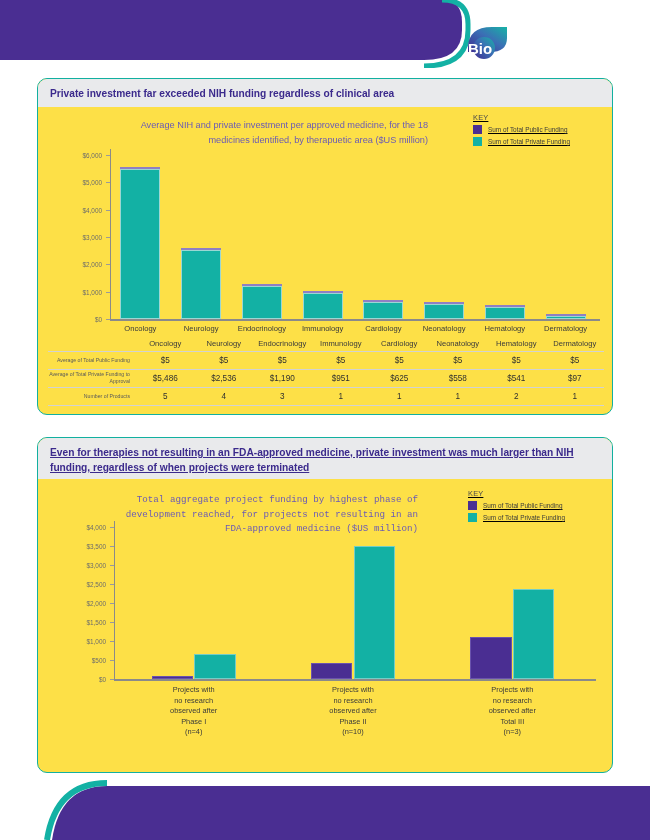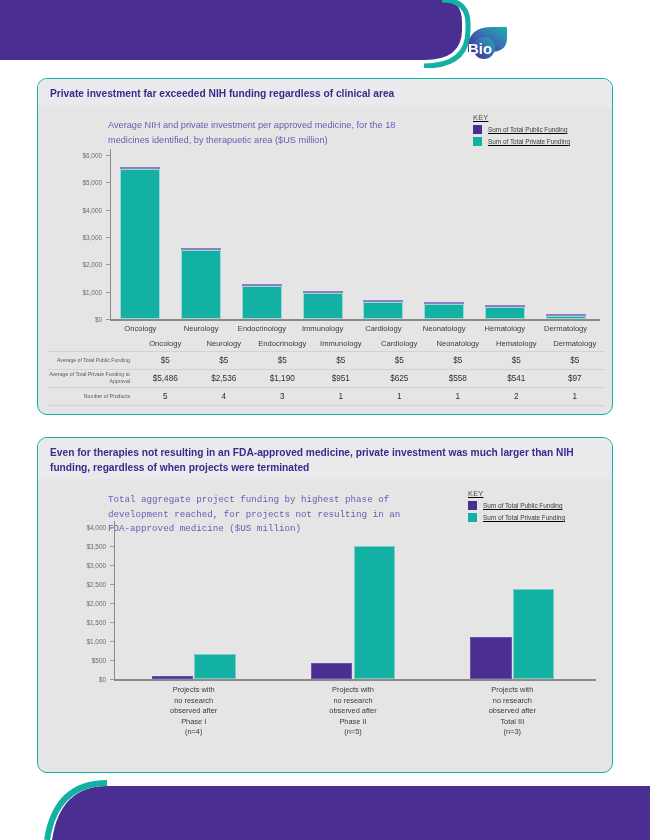--- a/index.html
+++ b/index.html
@@ -13,48 +13,49 @@
 
   
   .hdr-wrap{position:absolute;left:0;top:0;width:650px;height:68px;}
   .ftr-wrap{position:absolute;left:0;bottom:0;width:650px;height:70px;}
 
   
   .panel{
     position:absolute;
     border:1.4px solid #12b0a0;
     border-radius:10px;
-    background:#e5e5e5;
+    background:#fde047;
     box-sizing:border-box;
     overflow:hidden;
   }
   #panel-1{left:37px;top:78px;width:576px;height:337px;}
   #panel-2{left:37px;top:437px;width:576px;height:336px;}
 
   .panel-title{
     background:#e9eaec;
     color:#3b2a8c;
     font-weight:bold;
     font-size:10.2px;
     line-height:15px;
     padding:7px 12px 8px 12px;
     box-sizing:border-box;
   }
   #panel-1 .panel-title{height:28px;}
-  #panel-2 .panel-title{height:41px;}
+  #panel-2 .panel-title{height:41px;text-decoration:underline;}
 
   .panel-body{position:relative;width:100%;}
 
   
   .subtitle{
     position:absolute;
     color:#6a5ab5;
     font-size:9.2px;
     line-height:14.5px;
     width:330px;
+    text-align:right;
   }
   .key{position:absolute;text-decoration:underline;}
   .key-label{
     font-size:7.4px;color:#4a4a4a;letter-spacing:.2px;margin-bottom:3px;
   }
   .key-row{display:flex;align-items:center;margin-bottom:3px;}
   .key-sw{width:9px;height:9px;margin-right:6px;display:block;}
   .key-txt{font-size:6.4px;color:#3a3a3a;white-space:nowrap;}
 
   
@@ -320,21 +321,21 @@
           <div>Phase I</div>
           <div>(n=4)</div>
         </div>
         <div class="bar" style="left: 273.073px; width: 41.4267px; height: 16.34px; bottom: 64px; background: rgb(74, 46, 146); border: 1px solid rgb(106, 82, 173); box-sizing: border-box;"></div>
         <div class="bar" style="left: 315.5px; width: 41.4267px; height: 133px; bottom: 64px; background: rgb(19, 177, 164); border: 1px solid rgb(116, 205, 198); box-sizing: border-box;"></div>
         <div class="xcat2" style="left: 235.333px; top: 162px; width: 159.333px;">
           <div>Projects with</div>
           <div>no research</div>
           <div>observed after</div>
           <div>Phase II</div>
-          <div>(n=5)</div>
+          <div>(n=10)</div>
         </div>
         <div class="bar" style="left: 432.407px; width: 41.4267px; height: 41.8px; bottom: 64px; background: rgb(74, 46, 146); border: 1px solid rgb(106, 82, 173); box-sizing: border-box;"></div>
         <div class="bar" style="left: 474.833px; width: 41.4267px; height: 90.44px; bottom: 64px; background: rgb(19, 177, 164); border: 1px solid rgb(116, 205, 198); box-sizing: border-box;"></div>
         <div class="xcat2" style="left: 394.667px; top: 162px; width: 159.333px;">
           <div>Projects with</div>
           <div>no research</div>
           <div>observed after</div>
           <div>Total III</div>
           <div>(n=3)</div>
         </div>

